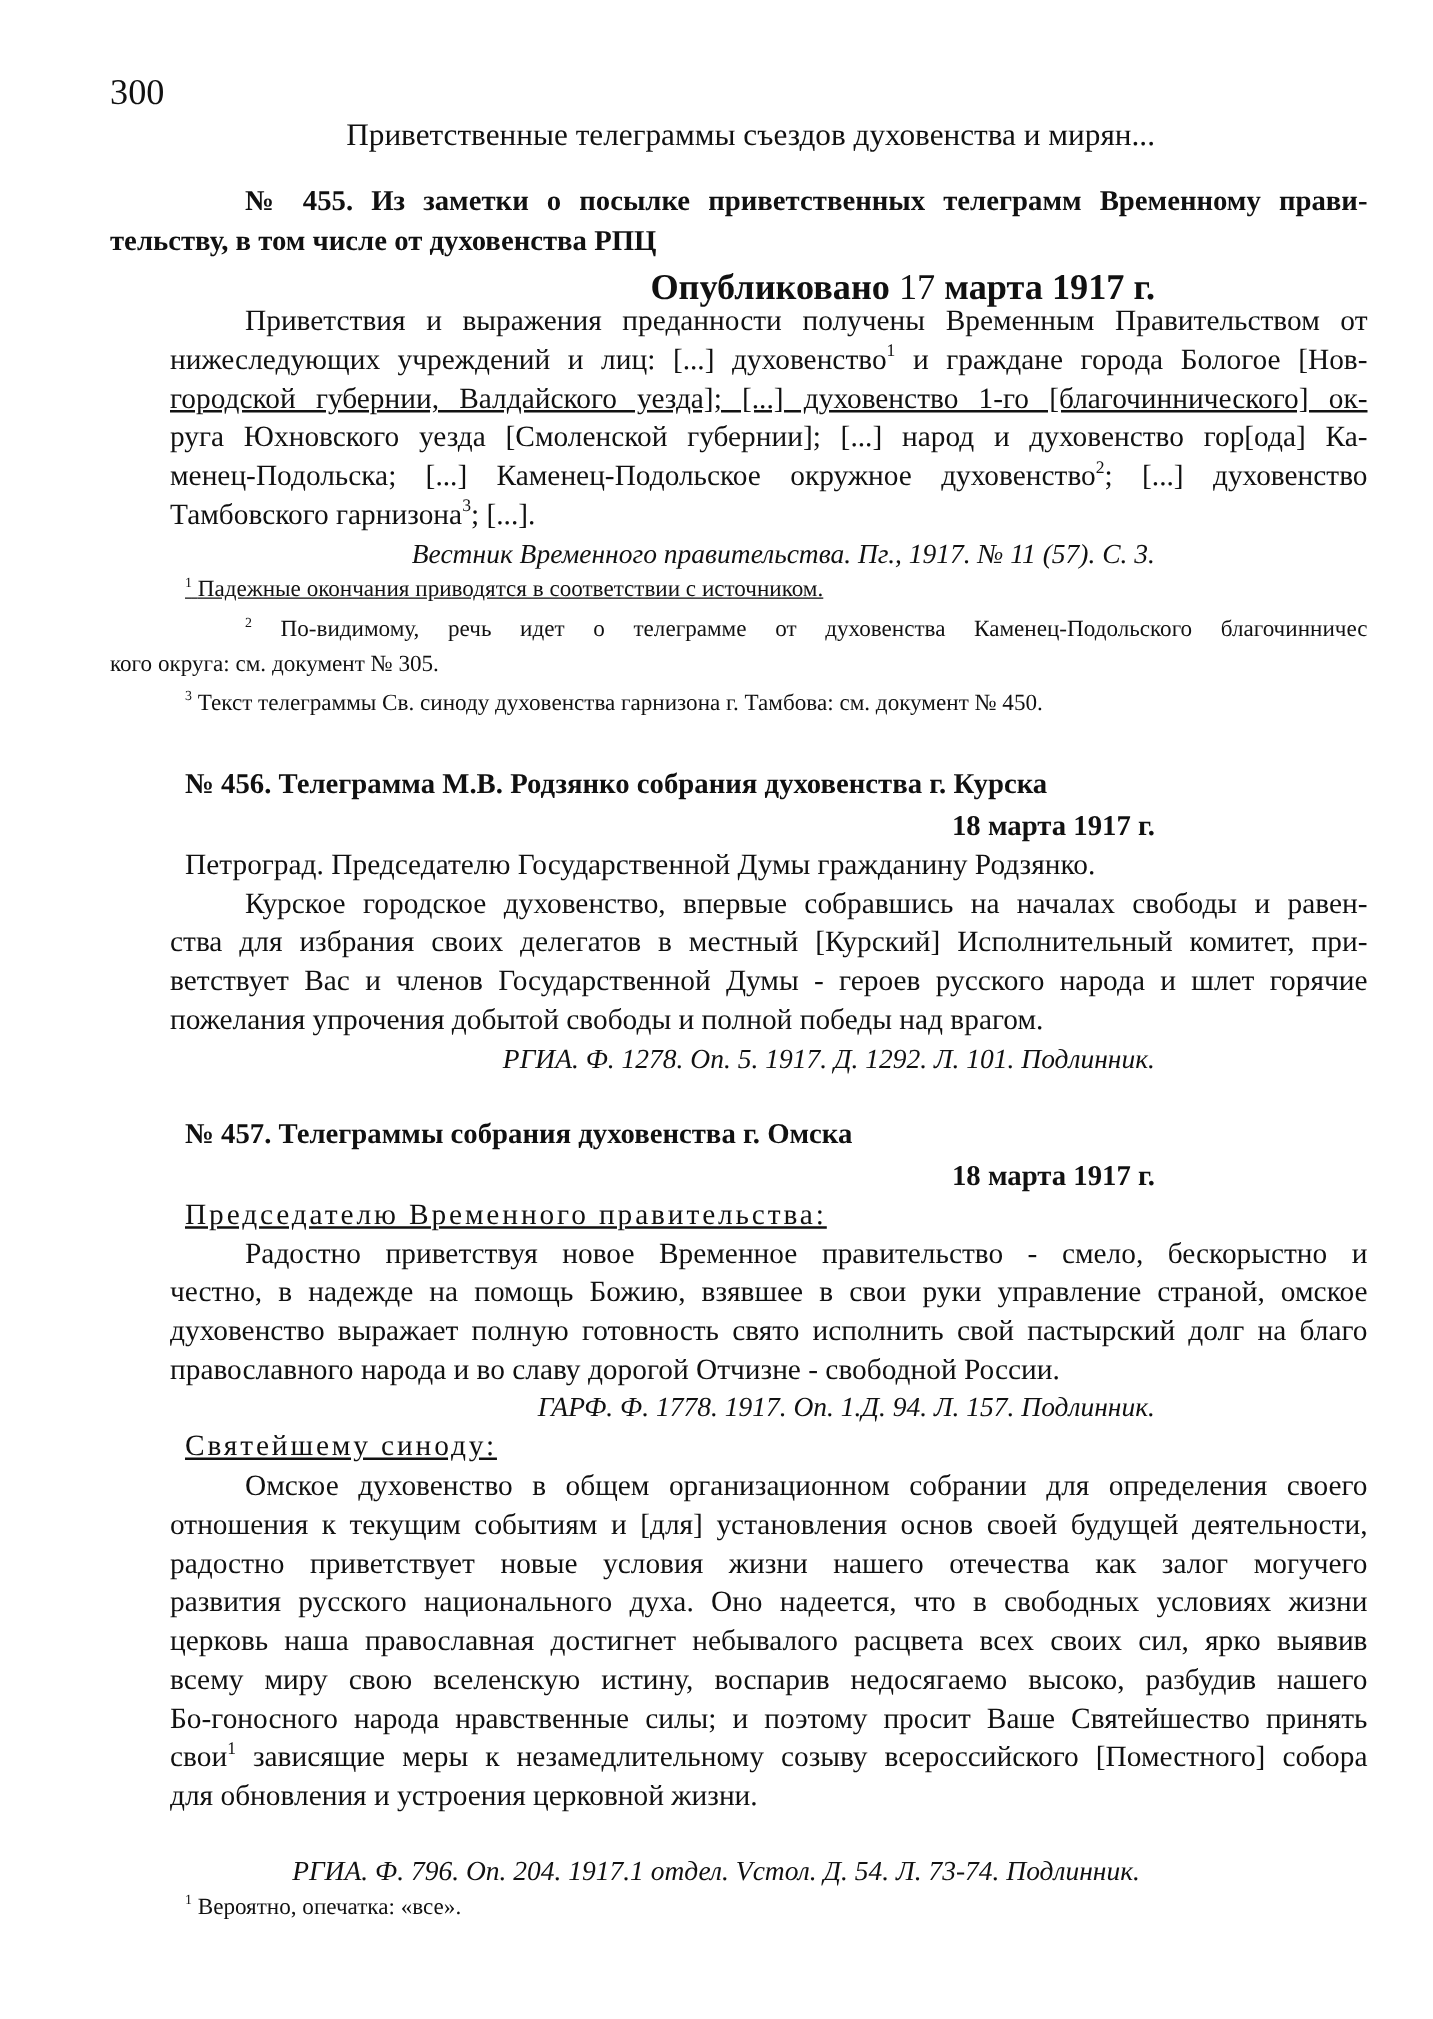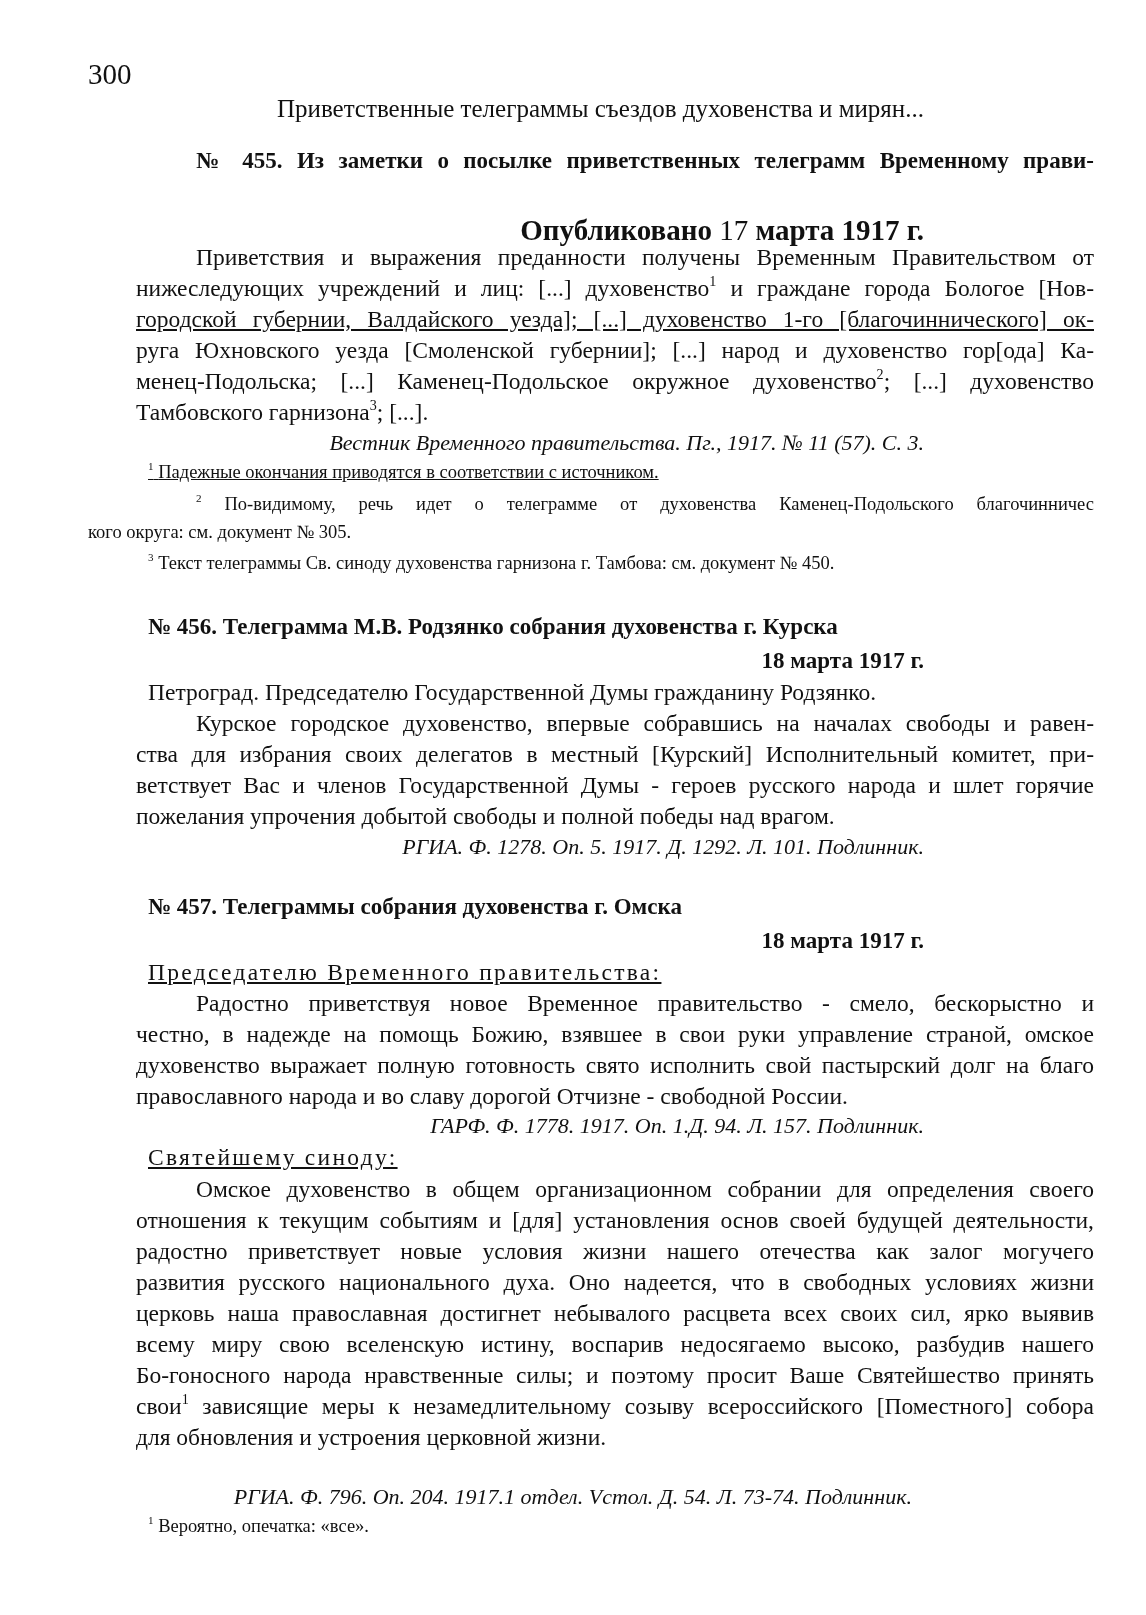--- a/index.html
+++ b/index.html
@@ -24,20 +24,21 @@
   </style>
 </head>
 <body>
 
 <div class="page">
 
   <div class="abs runhead-num">300</div>
   <div class="abs runhead-title">Приветственные телеграммы съездов духовенства и мирян...</div>
 
   <div class="abs h just" style="top:148px; left:88px; width:958px; padding-left:60px; box-sizing:border-box;">№ 455. Из заметки о посылке приветственных телеграмм Временному прави-</div>
+  <div class="abs h" style="top:180px; left:88px;">тельству, в том числе от духовенства РПЦ</div>
   <div class="abs right" style="top:214px; font-size:29px;">
     <b>Опубликовано</b>
     <span>17</span>
     <b>марта 1917 г.</b>
   </div>
 
   <div id="doc455-body">
       <div class="abs body just" style="top: 244px; padding-left: 60px; box-sizing: border-box;">Приветствия и выражения преданности получены Временным Правительством от</div>
       <div class="abs body just" style="top: 275px;"><span>нижеследующих учреждений и лиц: [...] духовенство</span><sup>1</sup><span> и граждане города Бологое [Нов-</span></div>
       <div class="abs body just" style="top: 306px; text-decoration: underline;">городской губернии, Валдайского уезда]; [...] духовенство 1-го [благочиннического] ок-</div>

